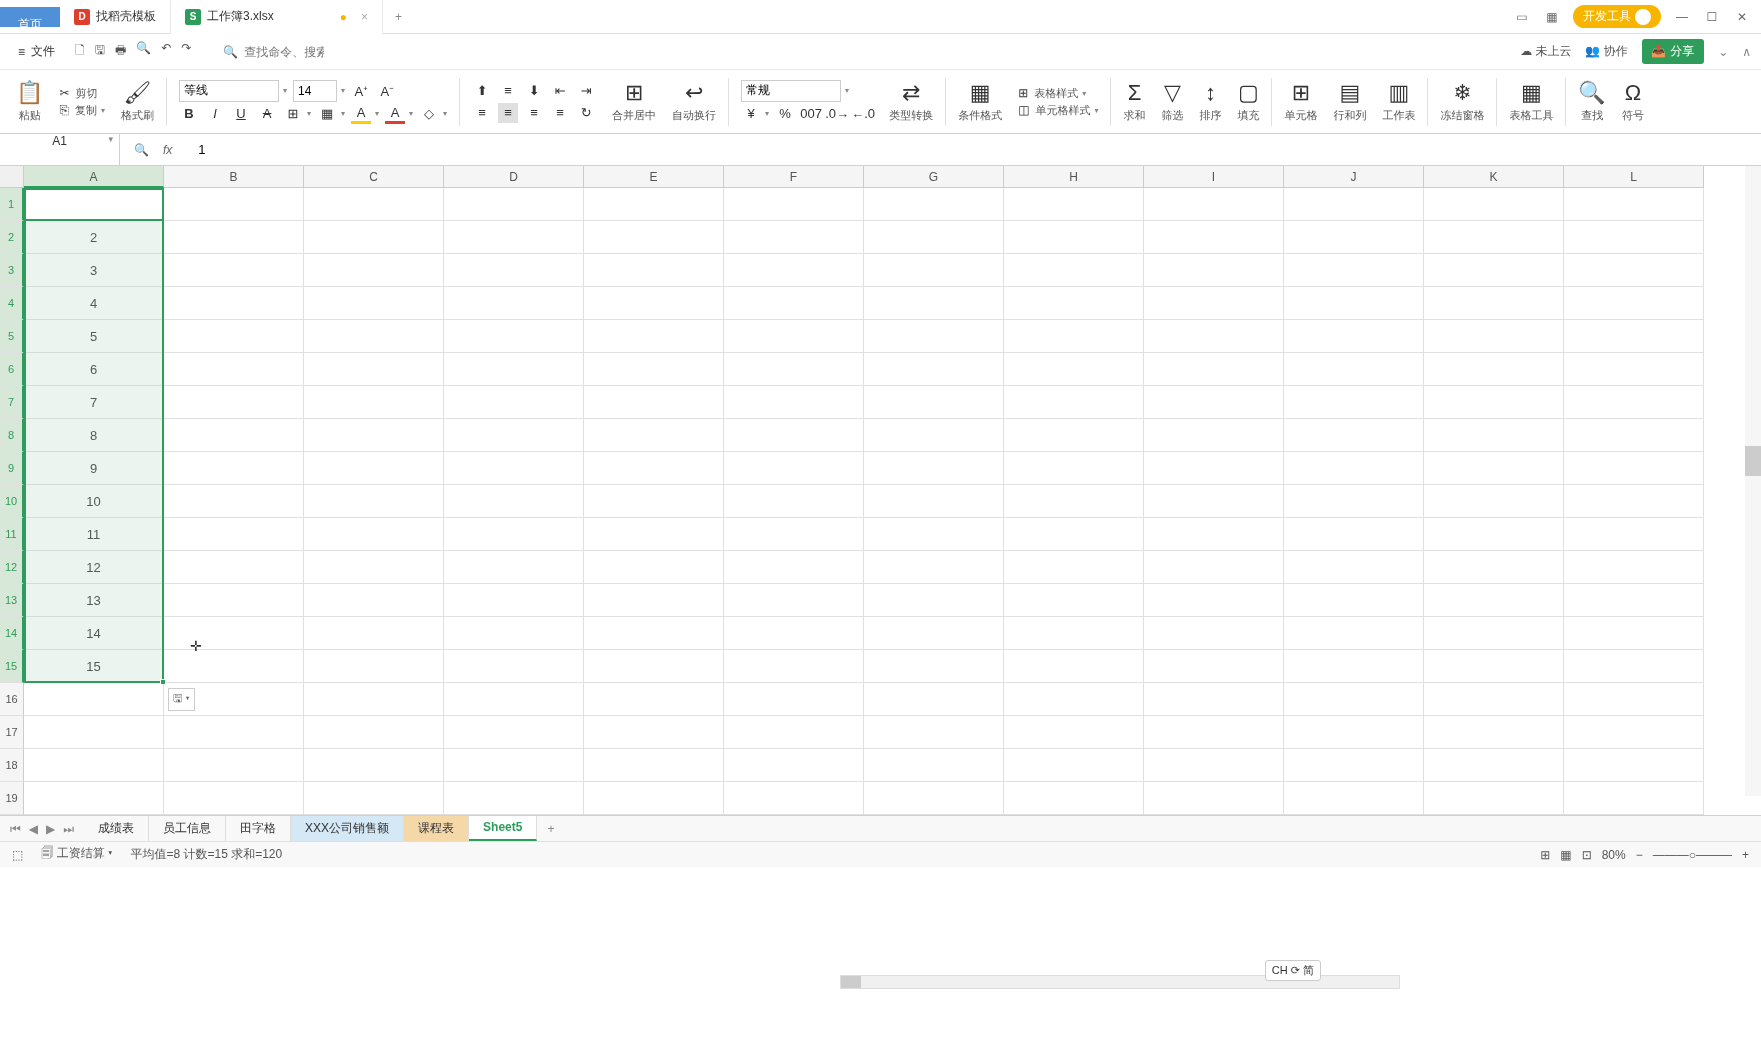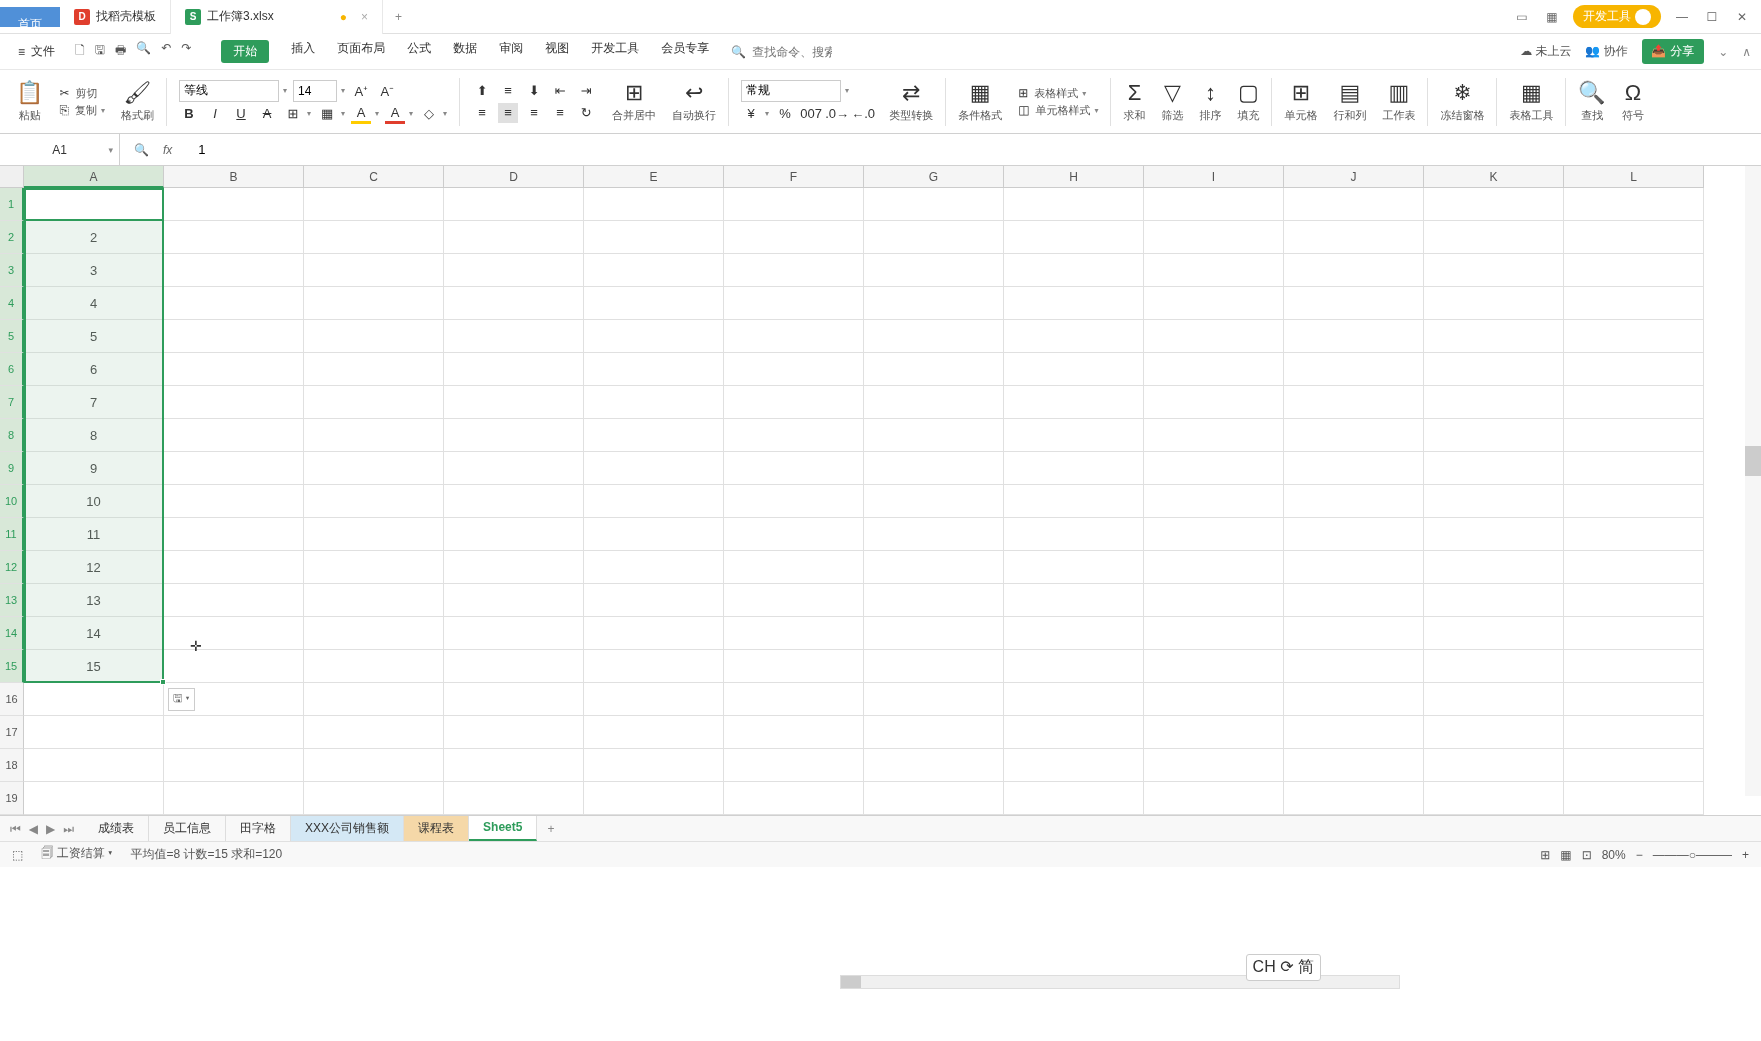--- a/index.html
+++ b/index.html
@@ -38,21 +38,21 @@
 .ribbon-row { display: flex; align-items: center; gap: 6px; }
 .ribbon-label { font-size: 11px; color: #555; }
 .big-icon { font-size: 22px; }
 .font-select { border: 1px solid #ccc; height: 22px; padding: 0 4px; width: 100px; font-size: 12px; }
 .size-select { border: 1px solid #ccc; height: 22px; padding: 0 4px; width: 44px; font-size: 12px; }
 .fmt-btn { width: 20px; height: 20px; display: inline-flex; align-items: center; justify-content: center; cursor: pointer; font-size: 13px; }
 .dd { font-size: 8px; color: #888; margin-left: -2px; }
 
 
 .formula-bar { height: 32px; display: flex; align-items: center; border-bottom: 1px solid #d0d0d0; }
-.name-box { width: 120px; border-right: 1px solid #d0d0d0; display: flex; align-items: center; justify-content: center; height: 100%; position: relative; }
+.name-box { width: 120px; border-right: 1px solid #d0d0d0; display: flex; justify-content: center; height: 100%; position: relative; }
 .name-box-dd { position: absolute; right: 6px; color: #888; font-size: 9px; }
 .fx-area { display: flex; align-items: center; gap: 14px; padding: 0 14px; }
 .fx-label { font-style: italic; color: #666; }
 .formula-input { border: none; outline: none; padding: 0 12px; flex: 1; font-size: 13px; }
 .corner { width: 24px; height: 22px; border-right: 1px solid #ccc; border-bottom: 1px solid #ccc; background: #f0f0f0; }
 .col-headers { display: flex; height: 22px; }
 .col-h { border-right: 1px solid #ccc; border-bottom: 1px solid #ccc; background: #f5f5f5; text-align: center; line-height: 22px; color: #555; font-size: 12px; }
 .col-h.sel { background: #d8e8d8; border-bottom: 2px solid #2e9c5b; }
 .rows-wrap { display: flex; }
 .row-headers { width: 24px; }
@@ -79,21 +79,21 @@
 
 
 .status-bar { height: 26px; display: flex; align-items: center; padding: 0 12px; font-size: 12px; color: #555; gap: 18px; background: #f8f8f8; border-top: 1px solid #e0e0e0; }
 .status-right { margin-left: auto; display: flex; align-items: center; gap: 10px; }
 
 
 .watermark { position: absolute; right: 20px; bottom: 50px; text-align: right; pointer-events: none; }
 .wm-cn { font-size: 42px; font-weight: bold; color: #ff3b1f; font-style: italic; }
 .wm-tag { display: inline-block; background: #3b82f6; color: #fff; font-size: 56px; font-weight: bold; padding: 8px 22px; border-radius: 18px; margin-left: 10px; }
 .wm-url { font-size: 22px; color: #3b82f6; margin-top: 4px; }
-.ime-badge { position: absolute; right: 440px; bottom: 60px; border: 1px solid #ccc; background: #fff; padding: 2px 6px; font-size: 16px; border-radius: 3px; }
+.ime-badge { position: absolute; right: 440px; bottom: 60px; border: 1px solid #ccc; background: #fff; padding: 2px 6px; font-size: 11px; border-radius: 3px; }
 
 .scroll-h { position: absolute; bottom: 52px; left: 840px; width: 560px; height: 14px; background: #f0f0f0; border: 1px solid #ddd; }
 .scroll-h-thumb { width: 20px; height: 100%; background: #ccc; }
 .scroll-v { position: absolute; right: 0; top: 166px; width: 16px; height: 630px; background: #f6f6f6; }
 .scroll-v-thumb { width: 100%; height: 30px; background: #ccc; margin-top: 280px; }
 </style>
 </head>
 <body>
 
 <div class="titlebar">
@@ -127,31 +127,20 @@
     <span>≡</span>
     <span>文件</span>
   </div>
   <div class="qat">
     <span>🗋</span>
     <span>🖫</span>
     <span>🖶</span>
     <span>🔍</span>
     <span>↶</span>
     <span>↷</span>
-  </div>
-  <div class="menu-tabs">
-    <span class="menu-tab active">开始</span>
-    <span class="menu-tab">插入</span>
-    <span class="menu-tab">页面布局</span>
-    <span class="menu-tab">公式</span>
-    <span class="menu-tab">数据</span>
-    <span class="menu-tab">审阅</span>
-    <span class="menu-tab">视图</span>
-    <span class="menu-tab">开发工具</span>
-    <span class="menu-tab">会员专享</span>
   </div>
   <div class="search-area">
     <span style="color:#aaa;">🔍</span>
     <input class="search-input" placeholder="查找命令、搜索模板" style="">
   </div>
   <div class="menubar-right">
     <span><span>☁</span> <span>未上云</span></span>
     <span><span>👥</span> <span>协作</span></span>
     <span class="share-btn">📤 <span>分享</span></span>
     <span style="color:#888;">⌄</span>

